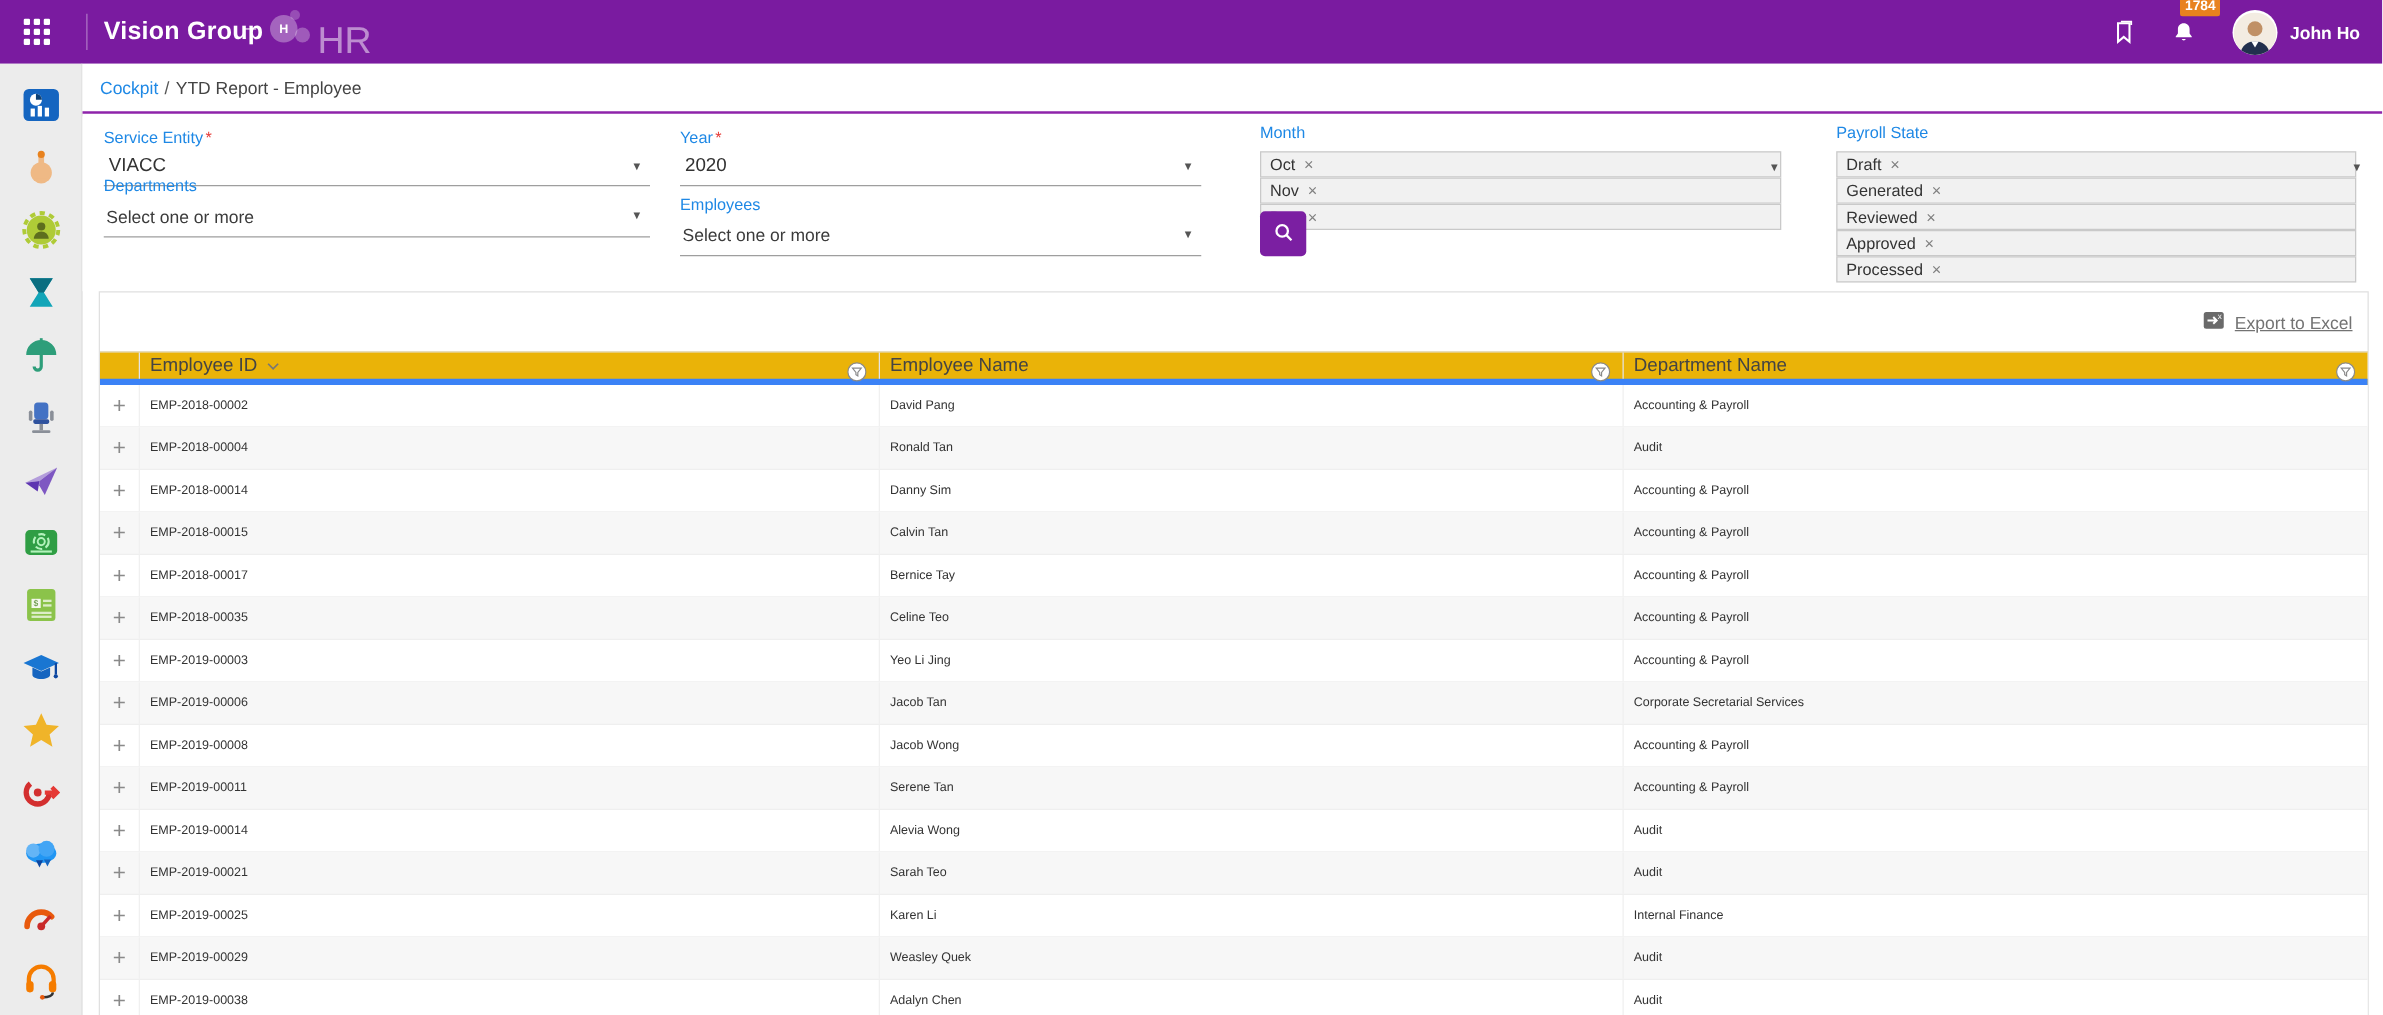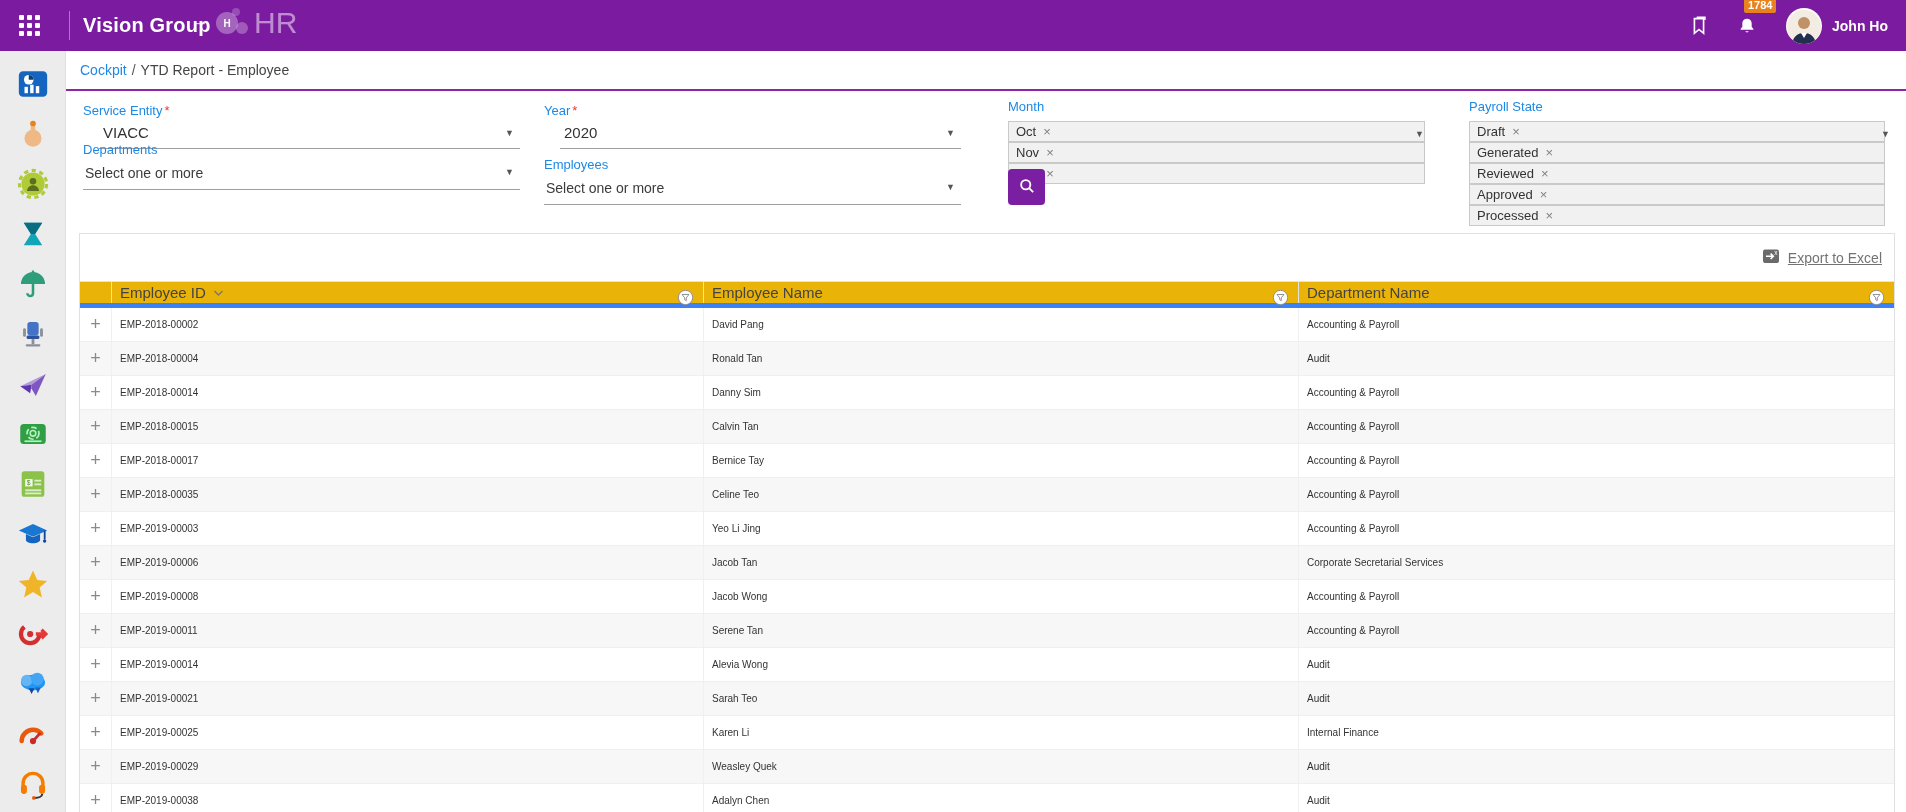--- a/index.html
+++ b/index.html
@@ -12,21 +12,21 @@
   .topbar { position:absolute; left:0; top:0; width:1906px; height:51px; background:#7A1BA0; }
   .grid-icon { position:absolute; left:19px; top:15px; display:grid; grid-template-columns:repeat(3,5px); grid-gap:3px; cursor:pointer; }
   .grid-icon i { width:5px; height:5px; background:#fff; border-radius:1px; }
   .tb-div { position:absolute; left:69px; top:11px; width:1px; height:29px; background:rgba(255,255,255,.4); }
   .company { position:absolute; left:83px; top:14px; font-size:20px; font-weight:700; color:#fff; letter-spacing:.2px; }
   .tb-dash { position:absolute; left:196px; top:14px; font-size:16px; color:rgba(255,255,255,.75); }
   .logo-c1 { position:absolute; left:216px; top:12px; width:22px; height:22px; border-radius:50%; background:rgba(255,255,255,.32);
              color:#fff; font-size:10px; font-weight:700; display:flex; align-items:center; justify-content:center; }
   .logo-c2 { position:absolute; left:236px; top:22px; width:12px; height:12px; border-radius:50%; background:rgba(255,255,255,.28); }
   .logo-c3 { position:absolute; left:232px; top:8px; width:8px; height:8px; border-radius:50%; background:rgba(255,255,255,.22); }
-  .hr-app  { position:absolute; left:254px; top:6px; font-size:30px; font-weight:300; color:rgba(255,255,255,.5); }
+  .hr-app  { position:absolute; left:254px; top:16px; font-size:30px; font-weight:300; color:rgba(255,255,255,.5); }
   .tb-right { position:absolute; right:12px; top:0; height:51px; display:flex; align-items:center; }
   .tb-ic { position:relative; width:34px; height:34px; display:flex; align-items:center; justify-content:flex-start; cursor:pointer; }
   .bell-wrap { margin-left:14px; }
   .badge { position:absolute; left:8px; top:-12px; background:#E8821E; color:#fff; font-size:11px; font-weight:700;
            padding:1px 4px; border-radius:2px; line-height:14px; }
   .avatar { width:36px; height:36px; border-radius:50%; background:#fff; margin-left:16px; overflow:hidden; display:flex; align-items:flex-end; justify-content:center; cursor:pointer; }
   .uname { color:#fff; font-size:14px; font-weight:700; margin-left:10px; margin-right:6px; }
   
   .sidebar { position:absolute; left:0; top:51px; width:66px; height:761px; background:#ececec; border-right:1px solid #e0e0e0; }
   .sidebar ul { list-style:none; padding-top:10px; }
@@ -35,21 +35,21 @@
   .breadcrumb { position:absolute; left:66px; top:51px; width:1840px; height:40px; background:#fff;
                 border-bottom:2px solid #8E24AA; display:flex; align-items:center; padding-left:14px; font-size:14px; }
   .bc-link { color:#1E88E5; cursor:pointer; }
   .bc-sep { color:#555; margin:0 5px; }
   .bc-cur { color:#444; }
   
   .filters { position:absolute; left:66px; top:93px; width:1840px; height:140px; background:#fff; }
   .field { position:absolute; }
   .f-label { font-size:13px; color:#1E88E5; }
   .f-req { color:#E53935; margin-left:2px; font-size:13px; }
-  .f-value { font-size:15px; color:#333; padding:5px 2px 7px 4px; border-bottom:1px solid #9e9e9e; position:relative;margin-left:16px; }
+  .f-value { font-size:15px; color:#333; padding:5px 2px 7px 4px; border-bottom:1px solid #9e9e9e; position:relative; }
   .f-plain { font-size:14px; color:#3b3b3b; padding:7px 2px 8px 2px; border-bottom:1px solid #9e9e9e; position:relative; }
   .dd-arrow { position:absolute; right:6px; top:9px; font-size:9px; color:#555; }
   .dd-out { position:absolute; font-size:9px; color:#555; }
   .chips { margin-top:6px; display:flex;flex-direction:column; }
   .chip { display:inline-flex; align-items:center; background:#f1f1f1; border:1px solid #c9c9c9; padding:2px 7px;
           margin-right:5px; font-size:13px; color:#333; cursor:default; }
   .chip-x { margin-left:7px; color:#808080; font-size:13px; cursor:pointer; }
   .search-btn { position:absolute; left:942px; top:76px; width:37px; height:36px; background:#7B1FA2; border:none;
                 border-radius:4px; display:flex; align-items:center; justify-content:center; cursor:pointer; }
   

